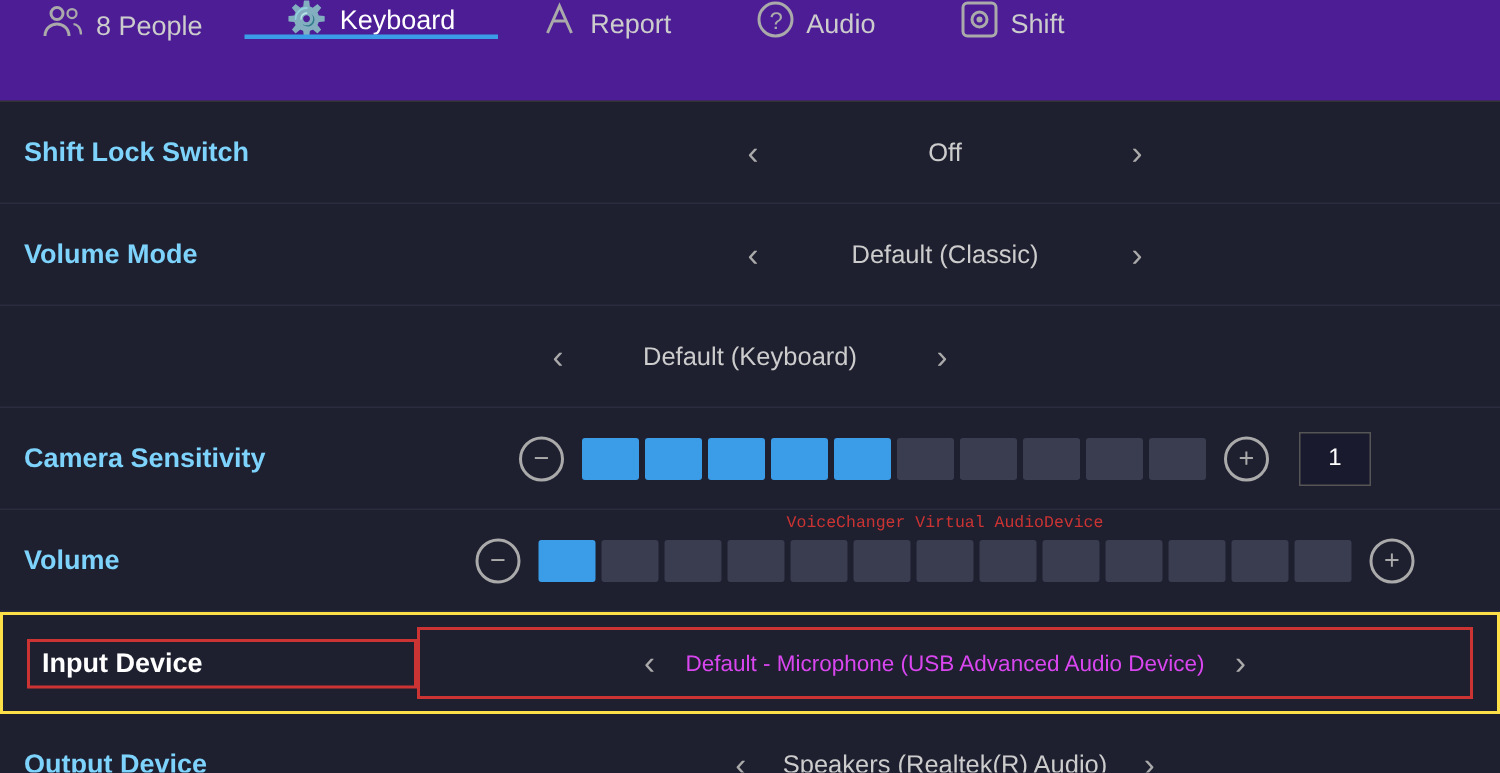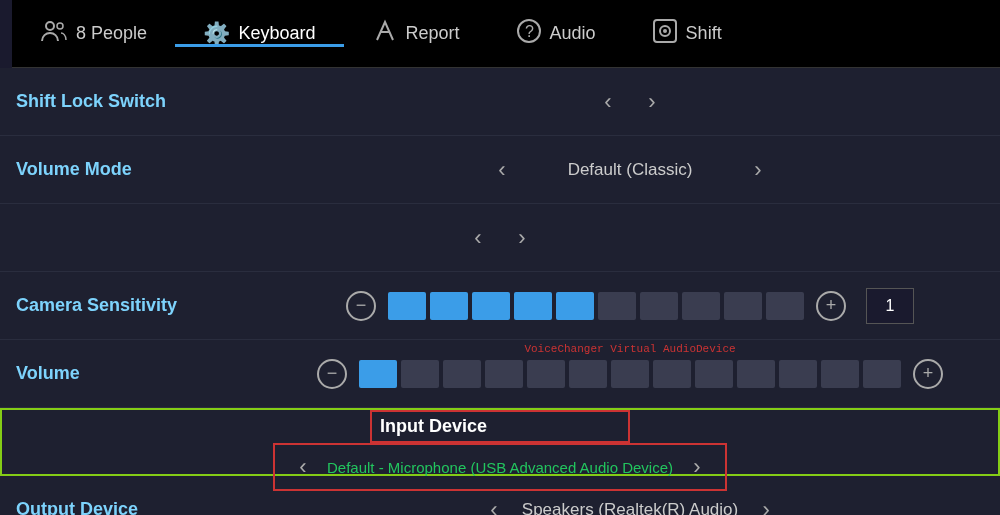--- a/index.html
+++ b/index.html
@@ -8,25 +8,24 @@
       height: 515px;
       background: #1a1a2e;
       font-family: Arial, sans-serif;
       color: #ffffff;
       overflow: hidden;
     }
 
     
     .top-nav {
       display: flex;
-      align-items: center;
+      align-items: flex-start;
       height: 68px;
-      background: #000000;
+      background: #4c1d95;
       border-bottom: 1px solid #333;
-      margin-left: 12px;
     }
     .nav-item {
       display: flex;
       align-items: center;
       justify-content: center;
       gap: 8px;
       padding: 0 28px;
       cursor: pointer;
       font-size: 18px;
       font-weight: 500;
@@ -141,23 +140,22 @@
       left: 50%;
       transform: translateX(-50%);
       font-size: 11px;
       color: #cc3333;
       font-family: 'Courier New', monospace;
       font-weight: normal;
       white-space: nowrap;
     }
 
     .input-device-row {
-      border: 2px solid #84cc16;
+      border: 2px solid #fde047;
       height: 68px;
-      flex-direction: column;
     }
     .input-device-label {
       border: 2px solid #cc3333;
       padding: 4px 8px;
       font-size: 18px;
       font-weight: bold;
       color: #ffffff;
       min-width: 260px;
     }
     .input-device-control {
@@ -218,36 +216,38 @@
     <span>Shift</span>
   </div>
 </div>
 
 <div class="content">
 
   <div class="setting-row">
     <span class="setting-label">Shift Lock Switch</span>
     <div class="setting-control">
       <span class="arrow-btn">‹</span>
+      <span class="value-text">Off</span>
       <span class="arrow-btn">›</span>
     </div>
   </div>
 
   <div class="setting-row">
     <span class="setting-label">Volume Mode</span>
     <div class="setting-control">
       <span class="arrow-btn">‹</span>
       <span class="value-text">Default (Classic)</span>
       <span class="arrow-btn">›</span>
     </div>
   </div>
 
   <div class="setting-row">
     <div class="setting-control">
       <span class="arrow-btn">‹</span>
+      <span class="value-text">Default (Keyboard)</span>
       <span class="arrow-btn">›</span>
     </div>
   </div>
 
   <div class="setting-row">
     <span class="setting-label">Camera Sensitivity</span>
     <div class="setting-control">
       <span class="circle-btn">−</span>
       <div class="slider-container">
         <div class="slider-block"></div>
@@ -287,21 +287,21 @@
         <div class="slider-block empty"></div>
       </div>
       <span class="circle-btn">+</span>
     </div>
   </div>
 
   <div class="setting-row input-device-row">
     <span class="input-device-label">Input Device</span>
     <div class="input-device-control">
       <span class="arrow-btn">‹</span>
-      <span class="value-text" style="min-width:auto; color:#22c55e; font-size:15px;">Default - Microphone (USB Advanced Audio Device)</span>
+      <span class="value-text" style="min-width:auto; color:#d946ef; font-size:15px;">Default - Microphone (USB Advanced Audio Device)</span>
       <span class="arrow-btn">›</span>
     </div>
   </div>
 
   <div class="setting-row">
     <span class="setting-label">Output Device</span>
     <div class="setting-control">
       <span class="arrow-btn">‹</span>
       <span class="value-text">Speakers (Realtek(R) Audio)</span>
       <span class="arrow-btn">›</span>

